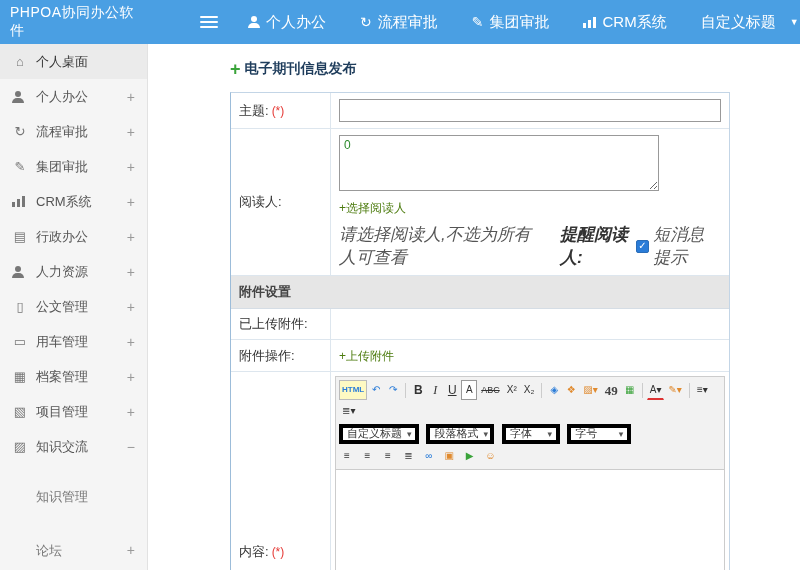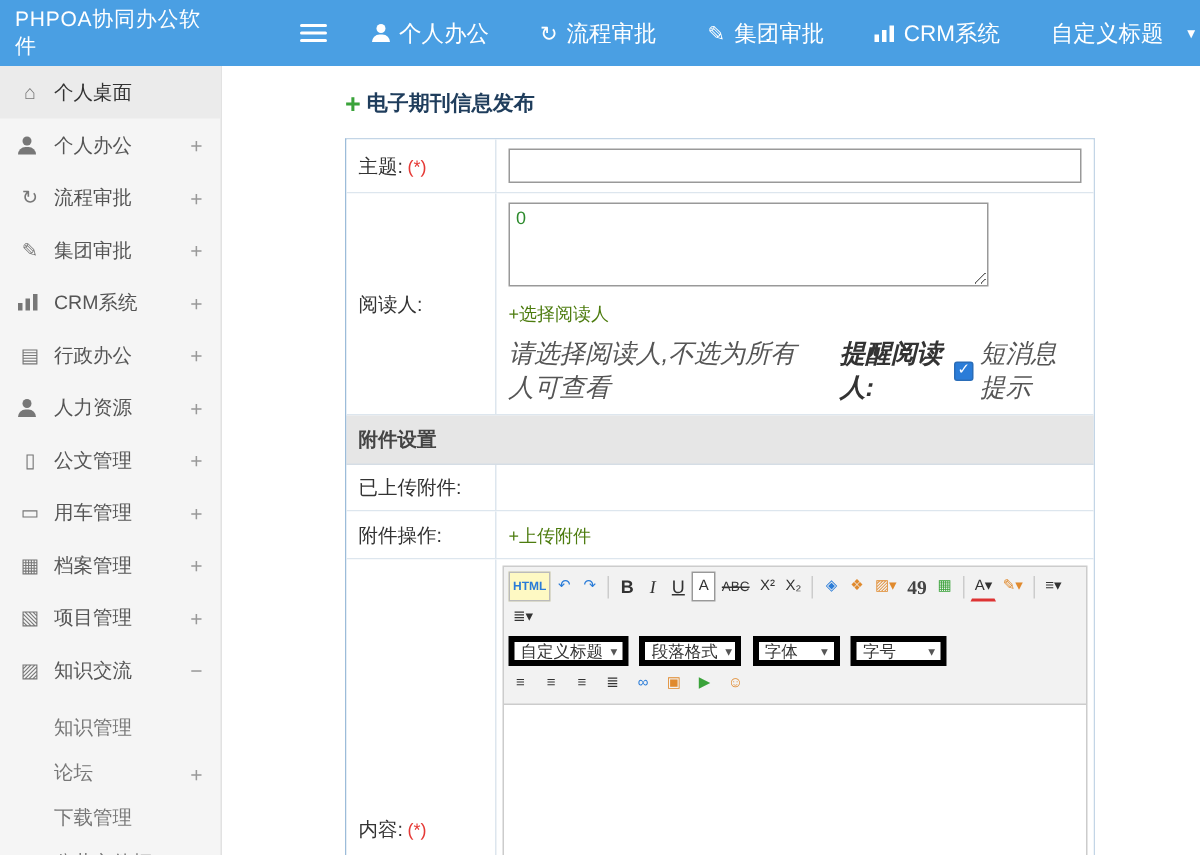--- a/index.html
+++ b/index.html
@@ -35,21 +35,21 @@
   
   .body-row { display:flex; height:526px; }
 
   
   .sidebar { width:148px; flex:none; background:#f5f5f5; border-right:1px solid #e2e2e2; overflow:hidden; }
   .side-item { height:35px; display:flex; align-items:center; padding:0 12px; font-size:13px; color:#555; cursor:pointer; }
   .side-item.active { background:#ebebeb; color:#333; }
   .s-icon { width:16px; margin-right:8px; color:#777; font-size:13px; text-align:center; line-height:1; flex:none; }
   .expand { margin-left:auto; color:#999; font-size:14px; }
   .expand:empty { display:none; }
-  .sub-item { height:30px; display:flex; align-items:flex-end; padding:0 12px 0 36px; font-size:13px; color:#777; cursor:pointer; }
+  .sub-item { height:30px; display:flex; align-items:flex-start; padding:0 12px 0 36px; font-size:13px; color:#777; cursor:pointer;margin-top:24px; }
 
   
   .main { flex:1; padding:14px 0 0 82px; background:#fff; }
   .page-title-row { display:flex; align-items:center; margin-bottom:12px; height:22px; }
   .plus-icon { color:#3aa33a; font-weight:bold; font-size:18px; margin-right:4px; line-height:1; }
   .page-title { font-size:14px; color:#1f3d5c; margin:0; font-weight:bold; }
 
   .form-table { width:500px; border:1px solid #c3d5e6; border-left-color:#9cbcd9; }
   .f-row { display:flex; border-bottom:1px solid #dde6ee; background:#fff; }
   .f-label { width:100px; flex:none; padding:6px 8px; font-size:13px; color:#333; border-right:1px solid #dde6ee; display:flex; align-items:center; }

